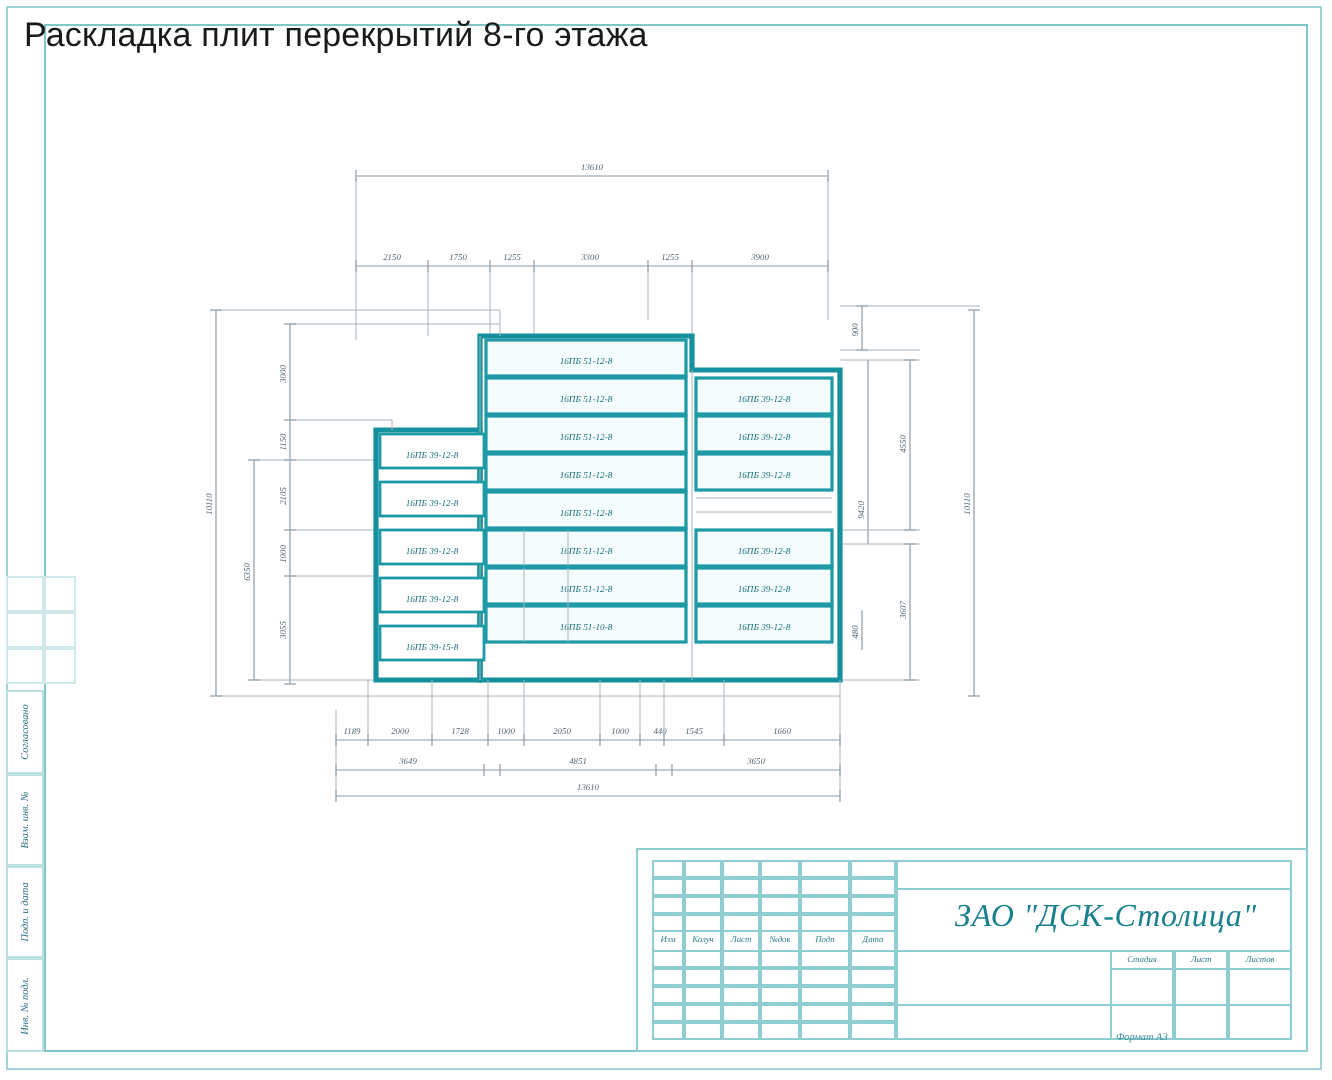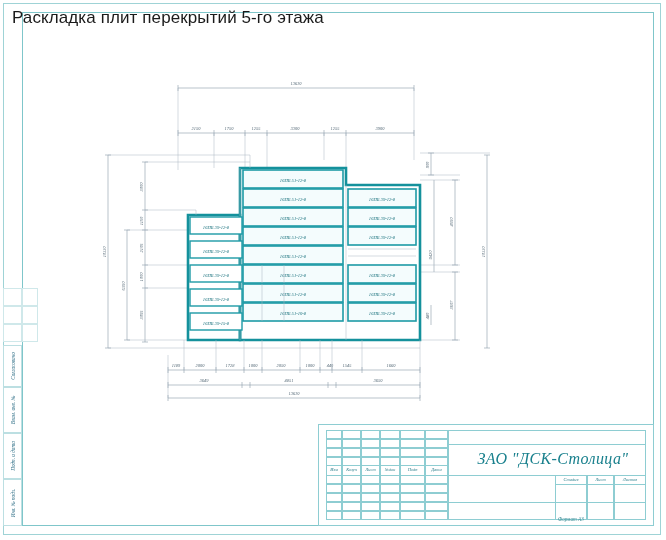--- a/index.html
+++ b/index.html
@@ -59,21 +59,21 @@
   .wm-eyes{position:absolute;left:0;top:6px;width:30px;height:22px;}
 </style>
 </head>
 <body>
 
 <div id="sheet">
 
   <div class="outer-border"></div>
   <div class="inner-border"></div>
 
-  <div class="page-title">Раскладка плит перекрытий 5-го этажа</div>
+  <div class="page-title">Раскладка плит перекрытий 8-го этажа</div>
 
   <div>
     <div class="lcell" style="left:3px;top:345px;height:42px;">
       <span class="vtext">Согласовано</span>
     </div>
     <div class="lcell" style="left:3px;top:387px;height:46px;">
       <span class="vtext">Взам. инв. №</span>
     </div>
     <div class="lcell" style="left:3px;top:433px;height:46px;">
       <span class="vtext">Подп. и дата</span>

